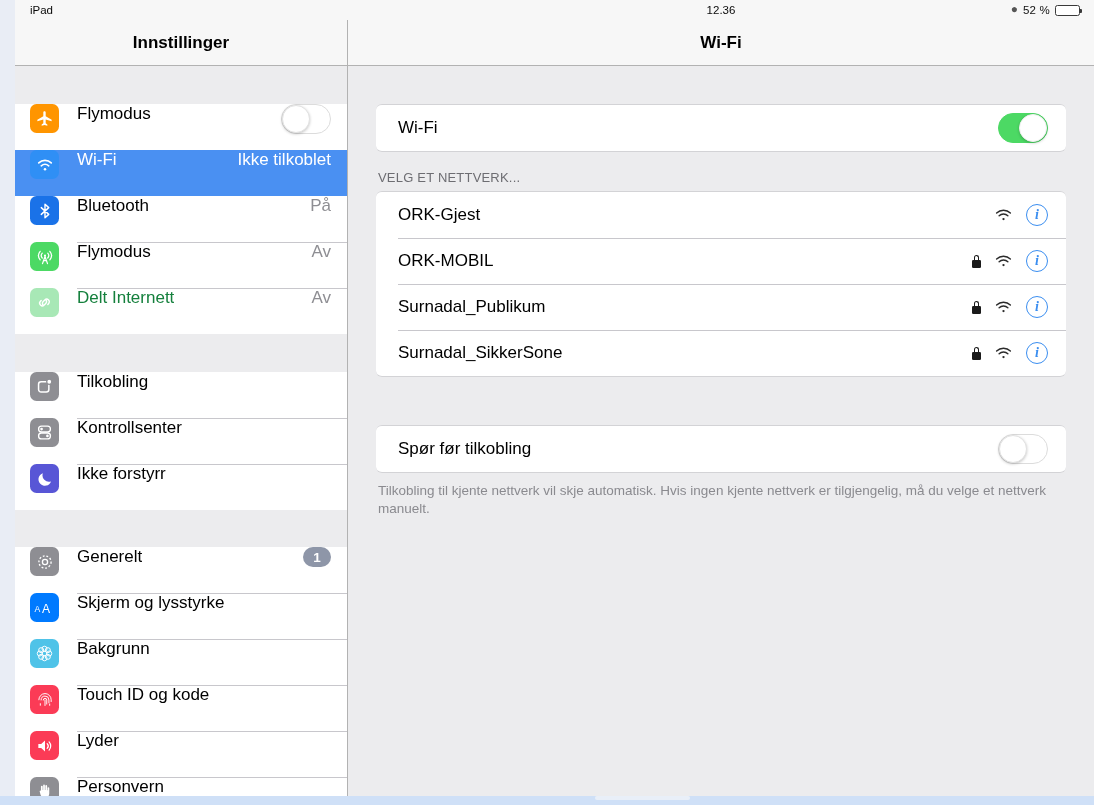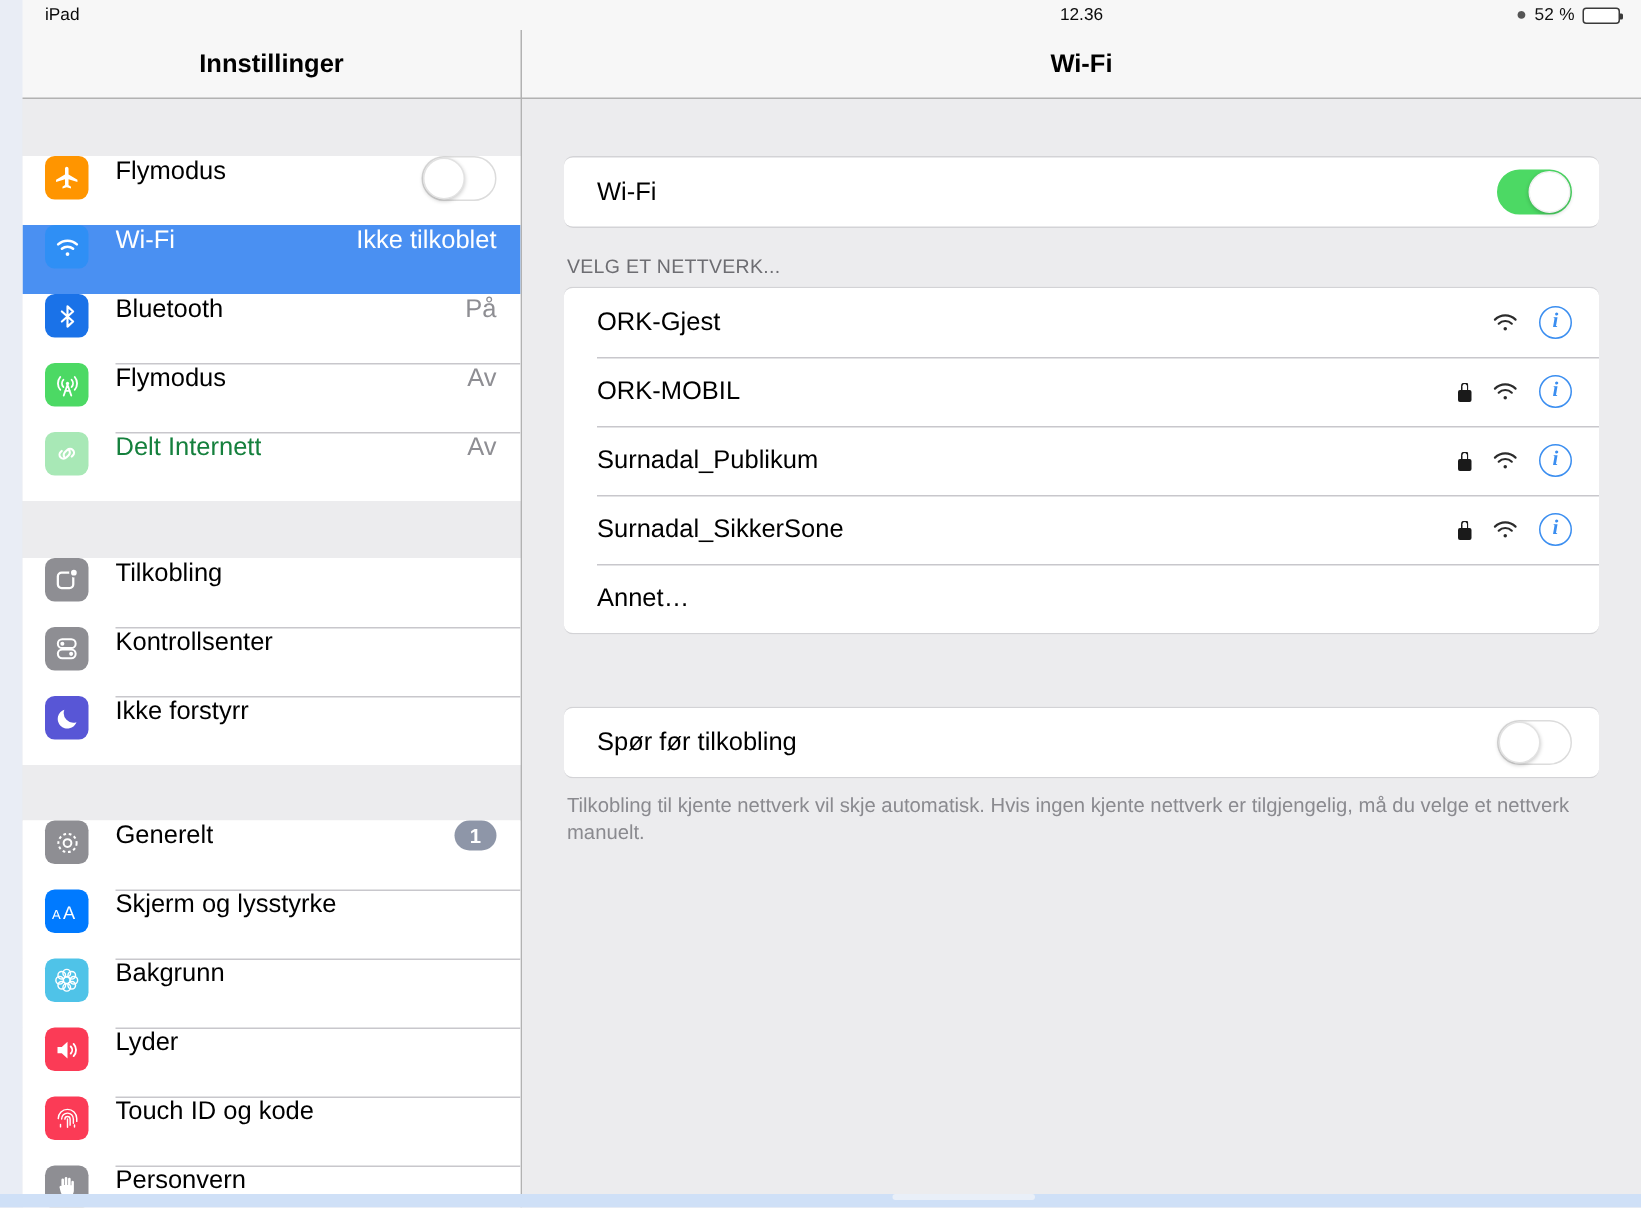--- a/index.html
+++ b/index.html
@@ -354,38 +354,38 @@
             <circle cx="8.2" cy="8.2" r="2.9"></circle>
               <circle cx="15.8" cy="15.8" r="2.9"></circle>
             <circle cx="15.8" cy="8.2" r="2.9"></circle>
               <circle cx="8.2" cy="15.8" r="2.9"></circle>
           </svg>
         </span>
         <span class="slabel">Bakgrunn</span>
       </div>
       <div class="row">
         <span class="sicon" style="background:#fb3b56">
-          <svg width="20" height="20" viewBox="0 0 24 24">
-            <path d="M4 9.5h3.4L12 5.3v13.4L7.4 14.5H4z" fill="#fff"></path>
-            <path d="M14.6 9.2a4 4 0 0 1 0 5.6M16.9 7.1a7.2 7.2 0 0 1 0 9.8" fill="none" stroke="#fff" stroke-width="1.5" stroke-linecap="round"></path>
-          </svg>
-        </span>
-        <span class="slabel">Lyder</span>
-      </div>
-      <div class="row">
-        <span class="sicon" style="background:#fb3b56">
           <svg width="20" height="20" viewBox="0 0 24 24" fill="none" stroke="#fff" stroke-width="1.15" stroke-linecap="round">
             <path d="M4.6 11.7a7.4 7.4 0 0 1 14.8 0v2.2"></path>
             <path d="M7.3 12a4.7 4.7 0 0 1 9.4 0v3.4"></path>
             <path d="M9.9 12.1a2.1 2.1 0 0 1 4.2 0v4.8"></path>
             <path d="M12 12v6.6"></path>
             <path d="M6.4 16.4v1.9M17.6 16.8v1.6"></path>
           </svg>
         </span>
         <span class="slabel">Touch ID og kode</span>
+      </div>
+      <div class="row">
+        <span class="sicon" style="background:#fb3b56">
+          <svg width="20" height="20" viewBox="0 0 24 24">
+            <path d="M4 9.5h3.4L12 5.3v13.4L7.4 14.5H4z" fill="#fff"></path>
+            <path d="M14.6 9.2a4 4 0 0 1 0 5.6M16.9 7.1a7.2 7.2 0 0 1 0 9.8" fill="none" stroke="#fff" stroke-width="1.5" stroke-linecap="round"></path>
+          </svg>
+        </span>
+        <span class="slabel">Lyder</span>
       </div>
       <div class="row">
         <span class="sicon" style="background:#8e8e93">
           <svg width="19" height="19" viewBox="0 0 24 24" fill="#fff">
             <path d="M7.5 11V5.7a1.1 1.1 0 0 1 2.2 0V10h.6V4.4a1.1 1.1 0 0 1 2.2 0V10h.6V5a1.1 1.1 0 0 1 2.2 0v5.3h.6V7.4a1.1 1.1 0 0 1 2.1 0v7.1c0 3.4-2.2 5.7-5.3 5.7-3 0-5.2-1.8-5.8-4.3L6 12.4a1.05 1.05 0 0 1 1.5-1.4z"></path>
           </svg>
         </span>
         <span class="slabel">Personvern</span>
       </div>
     </div>
@@ -469,23 +469,20 @@
             <svg width="17" height="13" viewBox="0 0 18 14" fill="none" stroke="#2b2b2b" stroke-width="1.55" stroke-linecap="round">
               <path d="M1.6 4.4a10.6 10.6 0 0 1 14.8 0"></path>
                 <path d="M4.3 7.3a6.7 6.7 0 0 1 9.4 0"></path>
               <circle cx="9" cy="10.9" r="1.25" fill="#2b2b2b" stroke="none"></circle>
             </svg>
           </span>
           <span class="infobtn">i</span>
         </span>
       </div>
 
-      <div class="d-row">
-        <span class="d-label">Annet…</span>
-      </div>
     </div>
 
     <div class="spacer-48"></div>
 
     <div class="card">
       <div class="d-row">
         <span class="d-label">Spør før tilkobling</span>
         <span class="d-right">
           <span class="toggle">
               <span class="knob"></span>

